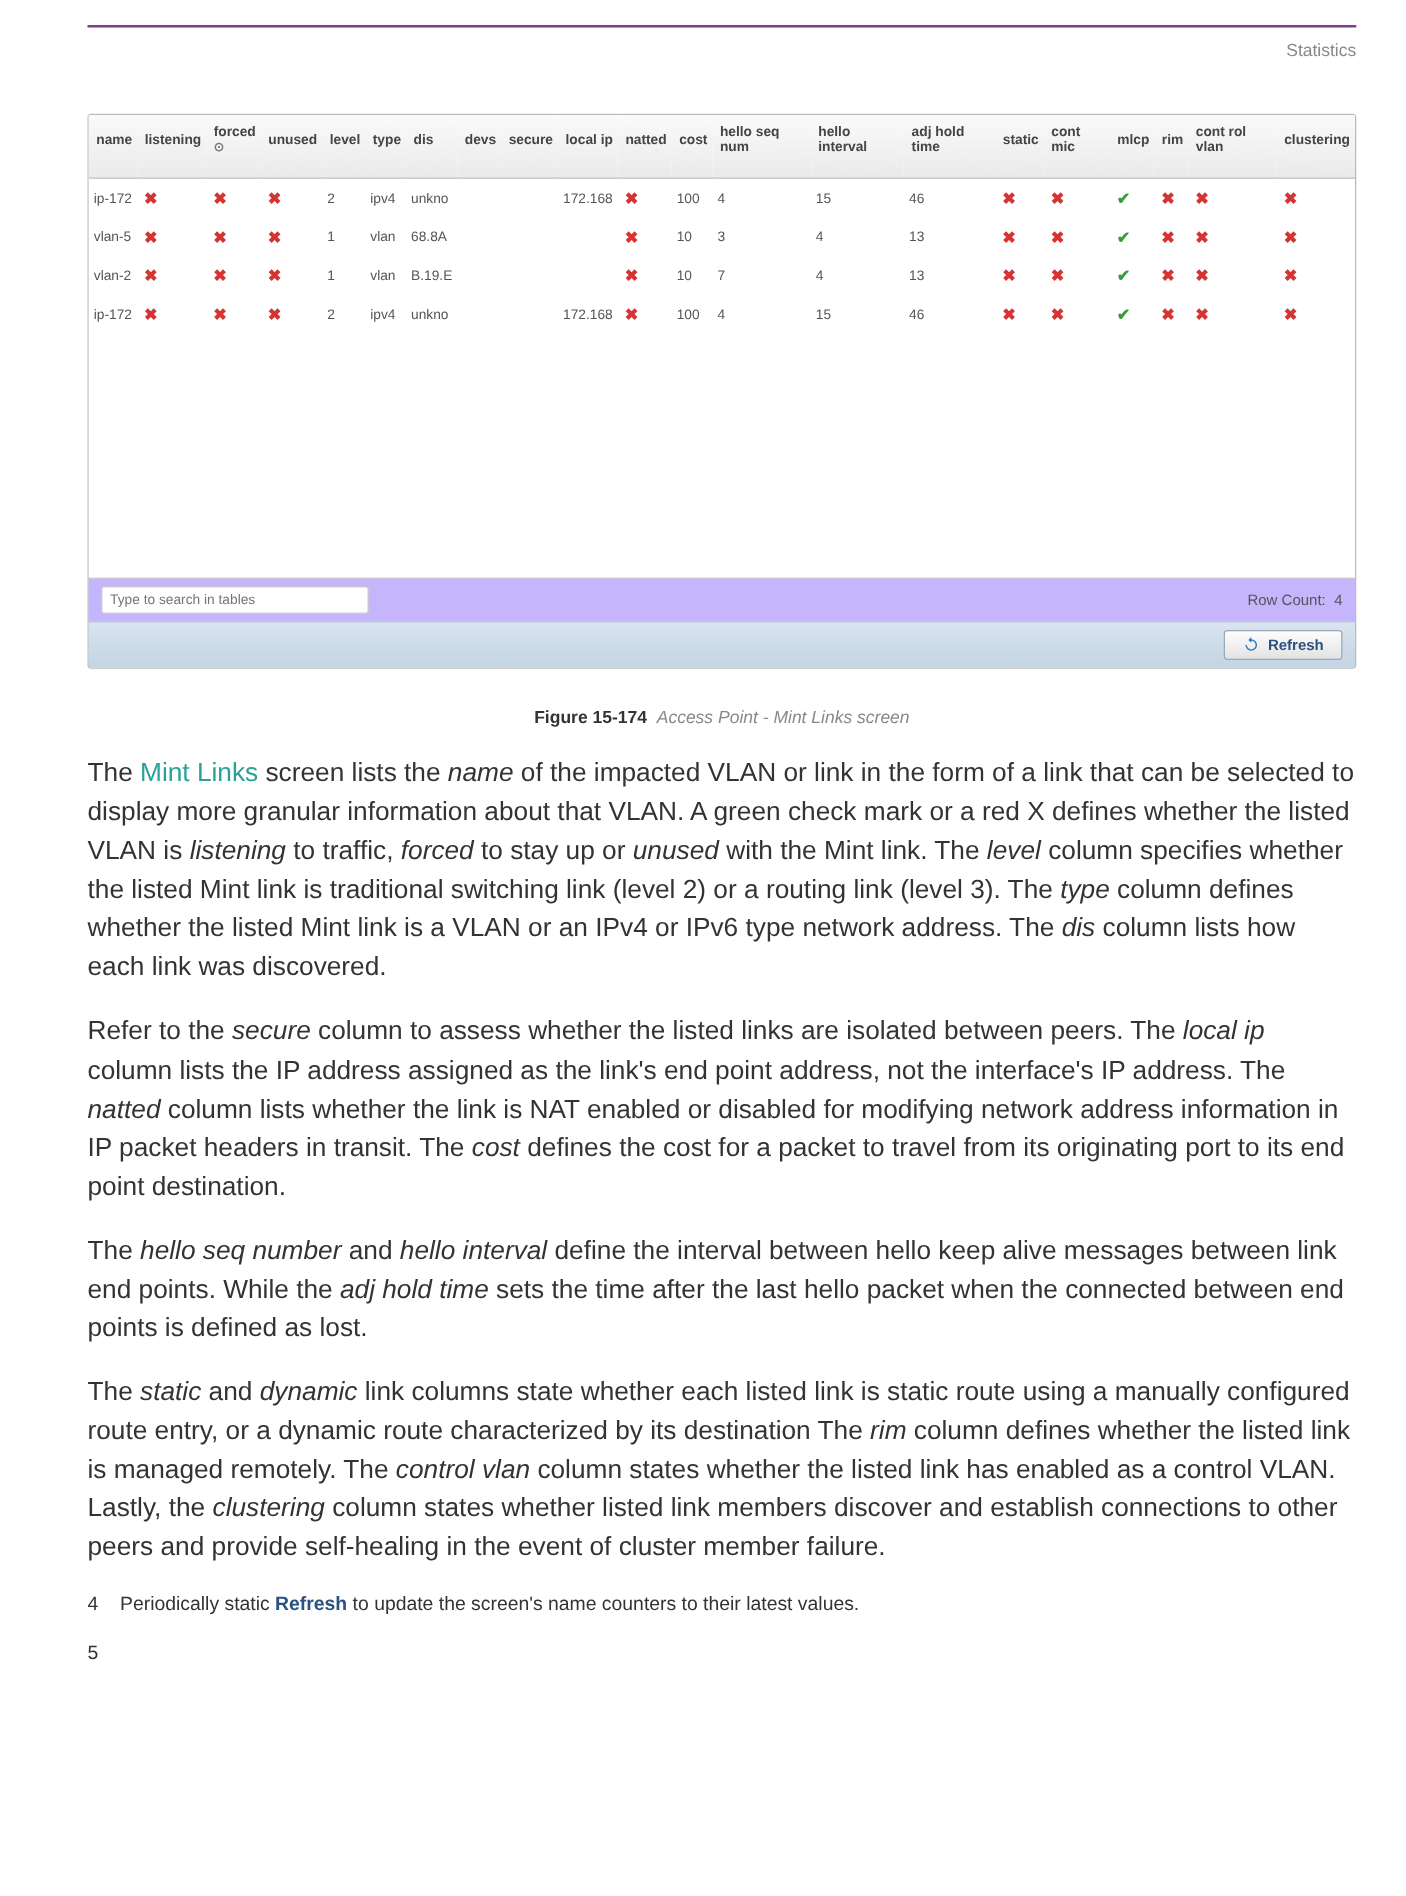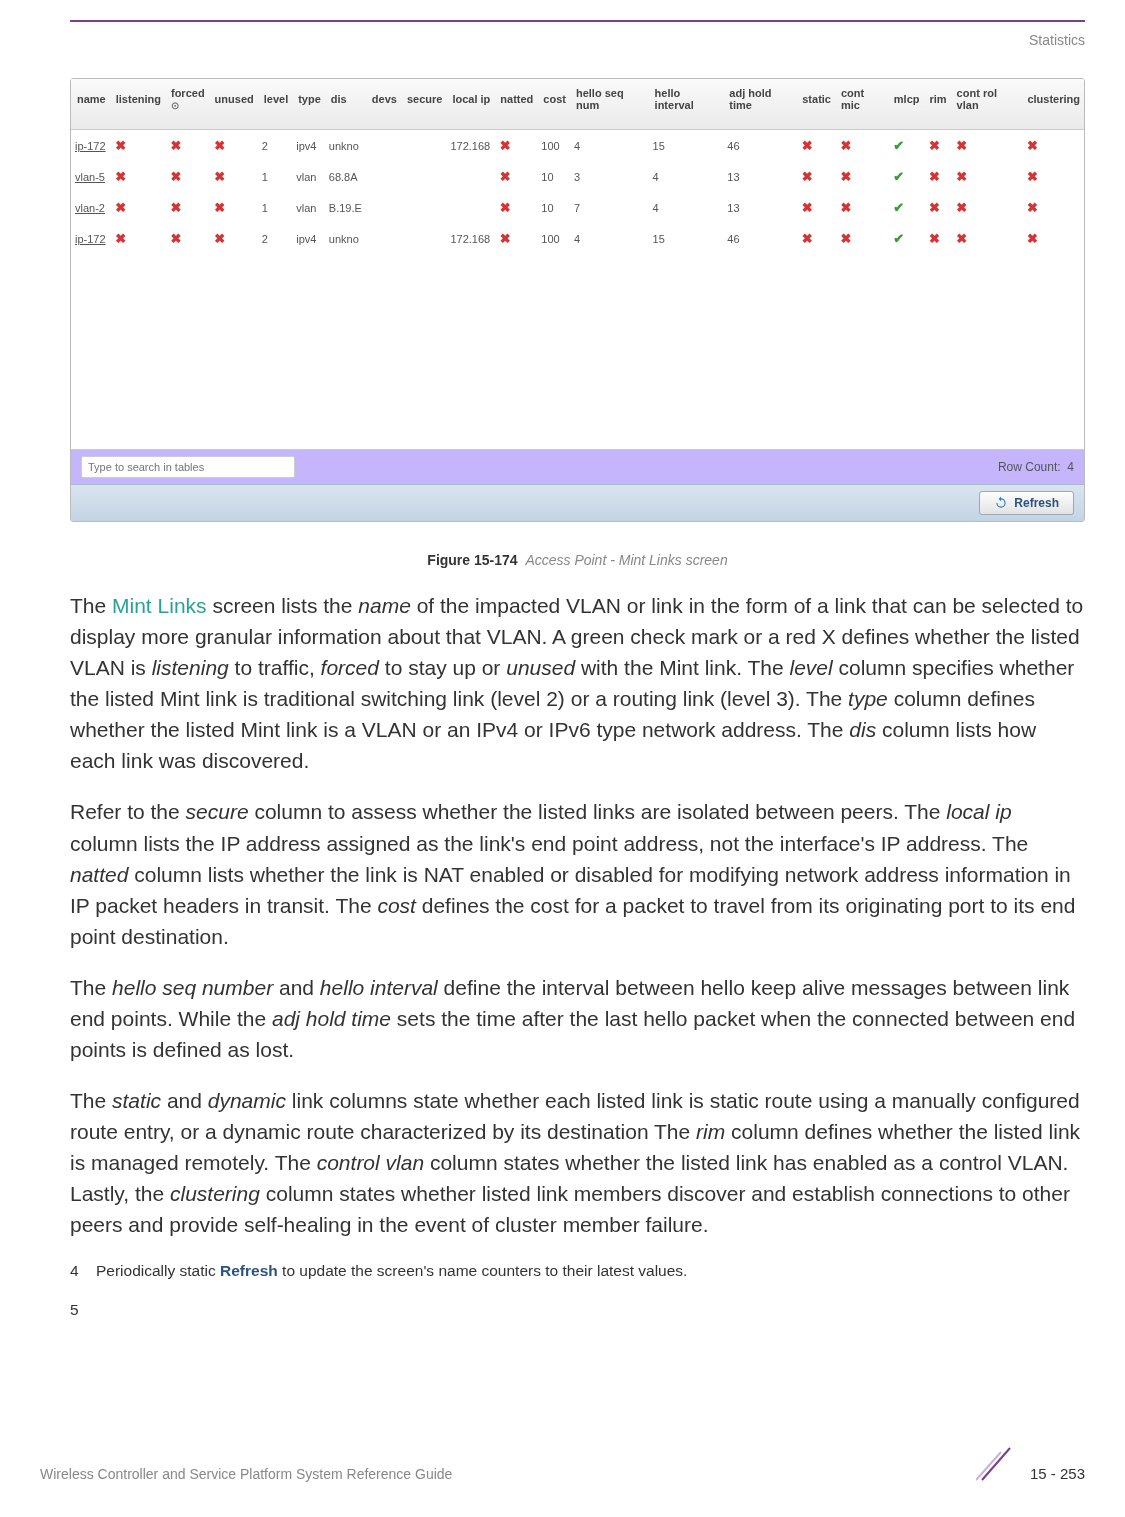--- a/index.html
+++ b/index.html
@@ -14,21 +14,21 @@
     box-sizing: border-box;
   }
   .top-border {
     border-top: 2px solid #7b3f8c;
     margin-bottom: 6px;
   }
   .header-region {
     text-align: right;
     color: #888;
     font-size: 14px;
-    margin-bottom: 30px;
+    margin-bottom: 43px;
     padding-top: 4px;
   }
   .screenshot-frame {
     border: 1px solid #bbb;
     border-radius: 3px;
     background: #fff;
     width: 100%;
     box-sizing: border-box;
     font-family: Arial, sans-serif;
   }
@@ -58,21 +58,20 @@
     padding: 8px 4px;
     color: #555;
     font-size: 11px;
     white-space: nowrap;
   }
   table.mint tr.data-row td {
     border-top: 0;
   }
   .link-cell {
     color: #2a5db0;
-    text-decoration: underline;
   }
   .x-icon, .check-icon {
     display: inline-flex;
     width: 14px;
     justify-content: center;
     font-weight: bold;
   }
   .x-icon { color: #d63333; font-size: 13px; }
   .check-icon { color: #3a9d3a; font-size: 13px; }
   .circled {
@@ -349,23 +348,13 @@
   </p>
 
   <div class="num-step">
     <span class="num">4</span>
     <span><span>Periodically static </span><span class="strong-blue">Refresh</span><span> to update the screen's name counters to their latest values.</span></span>
   </div>
   <div class="num-step">
     <span class="num">5</span>
   </div>
 
-  <div class="page-footer">
-    <div>Wireless Controller and Service Platform System Reference Guide</div>
-    <div class="pagenum-wrap">
-      <svg class="purple-slash" viewBox="0 0 40 40">
-        <line x1="6" y1="38" x2="34" y2="6" stroke="#7b3f8c" stroke-width="2"></line>
-        <line x1="0" y1="38" x2="25" y2="10" stroke="#c9b3d4" stroke-width="2"></line>
-      </svg>
-      <span class="pg">15 - 253</span>
-    </div>
-  </div>
 </div>
 
 </body></html>

